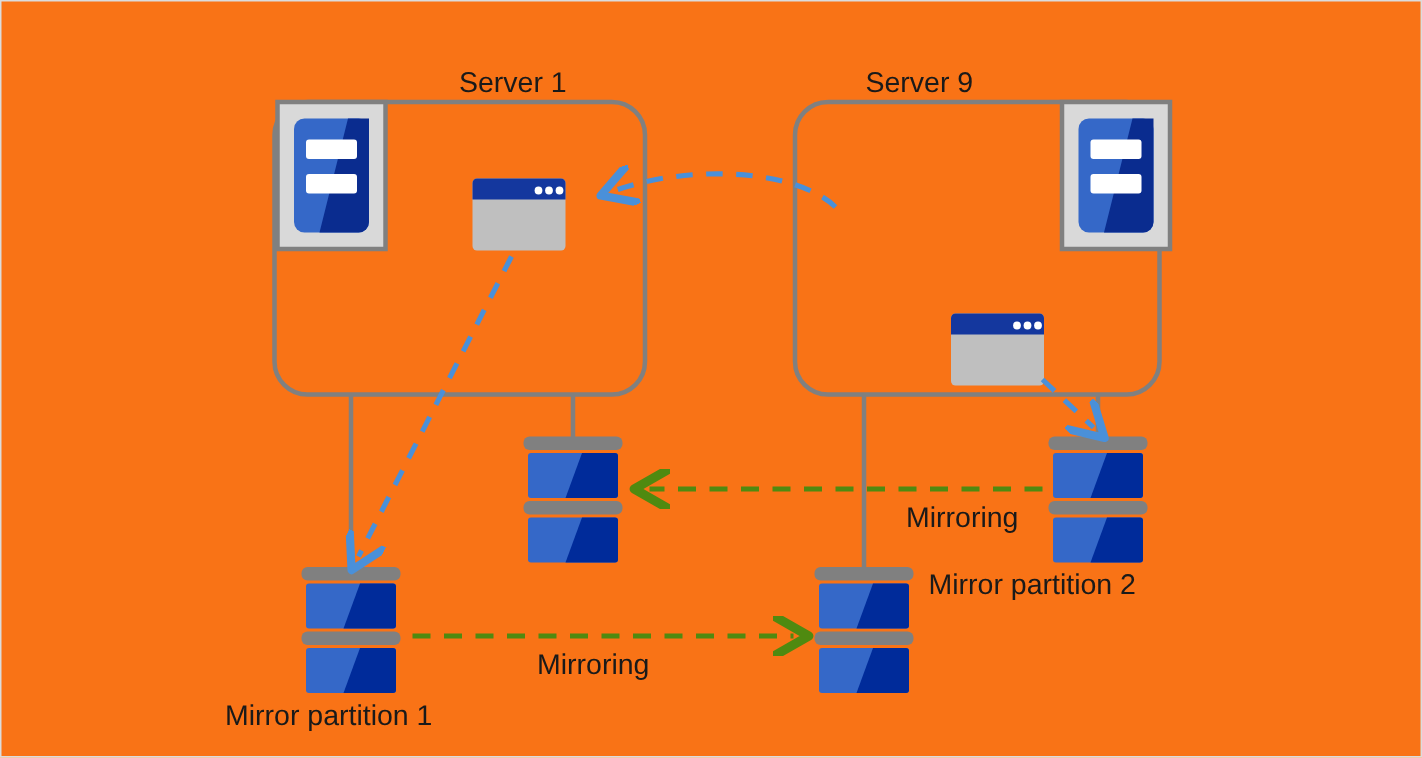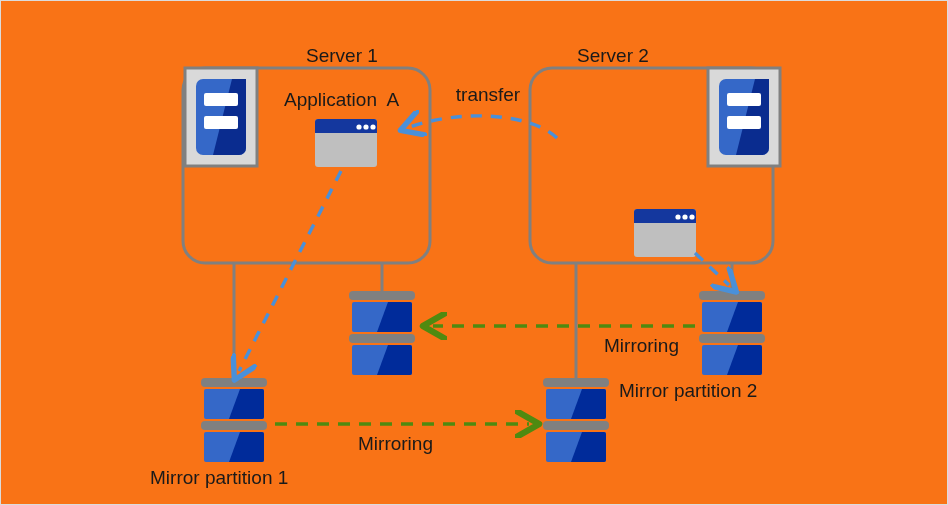--- a/index.html
+++ b/index.html
@@ -149,26 +149,24 @@
 
     <path d="M694,252 L728,284" fill="none" stroke="#4a90d9" stroke-width="3.4" stroke-dasharray="11,9" stroke-linecap="butt" marker-end="url(#blueArrow)"></path>
 
     <line x1="694" y1="325" x2="432" y2="325" stroke="#4f8a10" stroke-width="3.4" stroke-dasharray="12,9" marker-end="url(#greenArrow)"></line>
 
     <line x1="274" y1="423" x2="528" y2="423" stroke="#4f8a10" stroke-width="3.4" stroke-dasharray="12,9" marker-end="url(#greenArrow)"></line>
   </svg>
 
   <div class="lbl" style="left:305px; top:44px;">Server 1</div>
 
-  <div class="lbl" style="left:576px; top:44px;">Server 2</div>
-
-  <div class="lbl" style="left:283px; top:88px;">Application  A</div>
+  <div class="lbl" style="left:576px; top:44px;">Server 9</div>
 
 
-  <div class="lbl lbl-center" style="left:432px; top:83px; width:110px;">transfer</div>
+
 
   <div class="lbl" style="left:603px; top:334px;">Mirroring</div>
 
   <div class="lbl" style="left:357px; top:432px;">Mirroring</div>
 
   <div class="lbl" style="left:149px; top:466px;">Mirror partition 1</div>
 
   <div class="lbl" style="left:618px; top:379px;">Mirror partition 2</div>
 
 </div>

